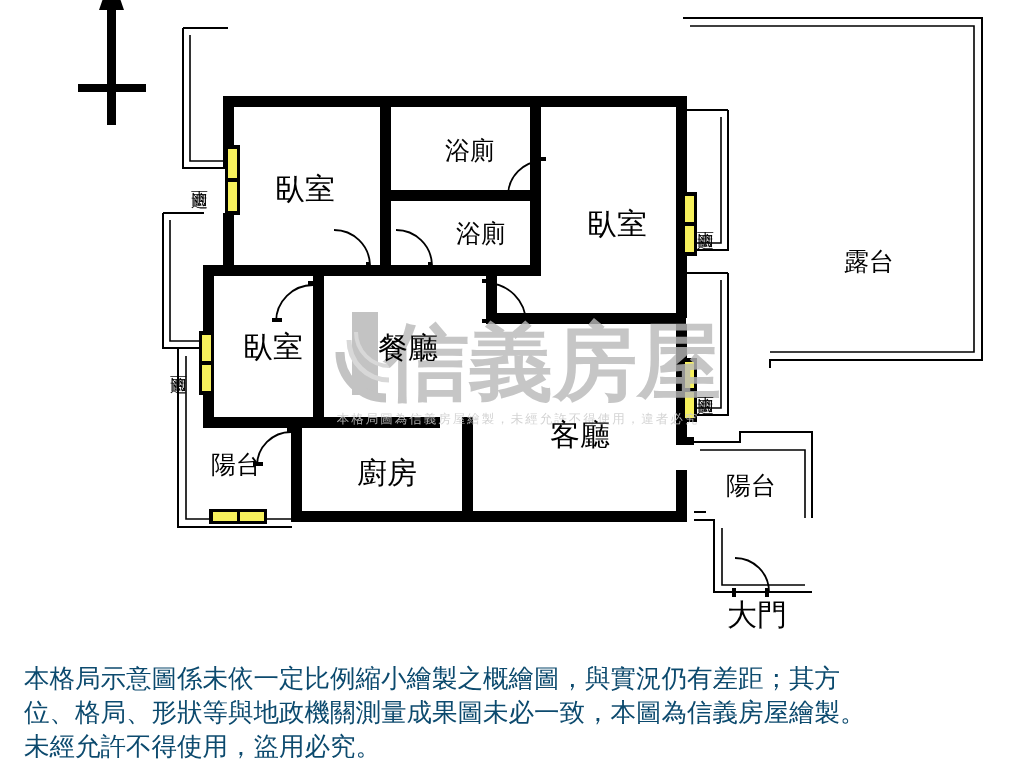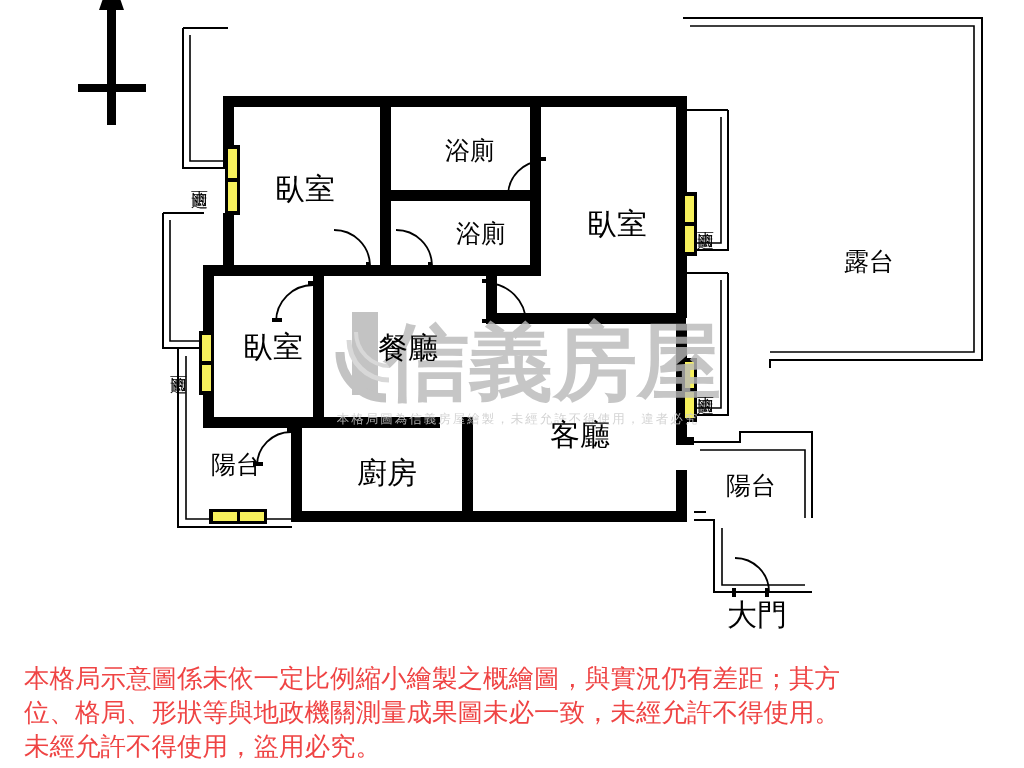--- a/index.html
+++ b/index.html
@@ -60,21 +60,21 @@
   }
   .wm-mark { fill: #b9b9b9; }
   #disclaimer {
     position: absolute;
     left: 24px;
     top: 662px;
     width: 990px;
     font-family: "DejaVu Sans", "Liberation Sans", sans-serif;
     font-size: 25.5px;
     line-height: 1.33;
-    color: #ef4444;
+    color: #0c4a6e;
     letter-spacing: 0px;
   }
   #disclaimer p { margin: 0; padding: 0; }
 </style>
 </head>
 <body>
 
 <div id="plan-root">
 
   <svg id="floorplan" viewBox="0 0 1024 660" xmlns="http://www.w3.org/2000/svg">
@@ -258,17 +258,17 @@
       <text class="roomlabel lbl-xs lbl-vert" x="705" y="219">雨遮</text>
       <text class="roomlabel lbl-xs lbl-vert" x="705" y="384">雨遮</text>
     </g>
 
     <text class="roomlabel lbl-lg" x="757" y="616">大門</text>
 
   </svg>
 
   <div id="disclaimer">
     <p>本格局示意圖係未依一定比例縮小繪製之概繪圖，與實況仍有差距；其方</p>
-    <p>位、格局、形狀等與地政機關測量成果圖未必一致，未經允許不得使用。</p>
+    <p>位、格局、形狀等與地政機關測量成果圖未必一致，本圖為信義房屋繪製。</p>
     <p>未經允許不得使用，盜用必究。</p>
   </div>
 
 </div>
 
 </body></html>

